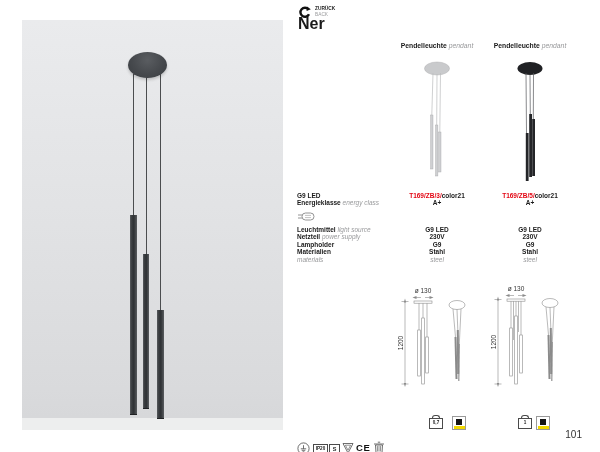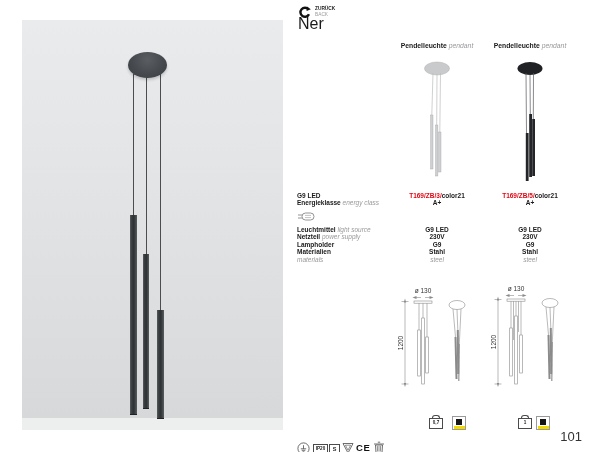--- a/index.html
+++ b/index.html
@@ -16,21 +16,21 @@
           box-shadow:0 2px 3px rgba(0,0,0,.18);}
   .cable{position:absolute;width:1px;background:#4b4d4f;}
   .tube{position:absolute;
         background:linear-gradient(90deg,#595c5f 0%,#3a3d40 25%,#2e3134 55%,#4b4e51 85%,#5a5d60 100%);
         border-bottom:1px solid #1f2123;}
 
   
   .backwrap{left:298px;top:6px;width:60px;height:16px;cursor:pointer;}
   .backtxt{position:absolute;left:17px;top:0;font-size:4.8px;line-height:5.6px;font-weight:bold;}
   .backtxt .en{display:block;color:#9a9b9d;font-weight:normal;}
-  .title{left:298px;top:14px;font-size:16px;font-weight:normal;line-height:19px;}
+  .title{left:298px;top:14px;font-size:16px;font-weight:bold;line-height:19px;}
 
   
   .col1{left:393px;width:88px;text-align:center;}
   .col2{left:486px;width:88px;text-align:center;}
   .coltype{top:42px;font-size:6.8px;font-weight:bold;}
   .it{font-style:italic;color:#98999b;font-weight:normal;}
   .spec{font-size:6.5px;line-height:7.4px;}
   .b{font-weight:bold;}
   .red{color:#e30613;}
   .labels{left:297px;width:95px;}
@@ -44,21 +44,21 @@
   .ce{position:absolute;font-size:9.5px;font-weight:700;letter-spacing:.6px;color:#111;}
   .weight{position:absolute;width:14px;height:14px;}
   .weight .body{position:absolute;left:0;top:4px;width:12px;height:8.5px;border:0.9px solid #4a4a4a;
                 font-size:4.6px;font-weight:bold;text-align:center;line-height:8.5px;background:#fff;}
   .weight .handle{position:absolute;left:3px;top:0.5px;width:6px;height:4px;border:0.9px solid #4a4a4a;
                   border-bottom:none;border-radius:3px 3px 0 0;}
   .swatch{position:absolute;width:12px;height:12px;border:0.8px solid #9a9a9a;background:#fff;}
   .swatch .blk{position:absolute;left:2.5px;top:1.5px;width:6.5px;height:6px;background:#151515;}
   .swatch .yel{position:absolute;left:0.5px;right:0.5px;bottom:0.5px;height:3px;background:#f2d900;}
 
-  .pageno{left:556px;top:429px;width:26px;text-align:right;font-size:13px;color:#333;}
+  .pageno{left:556px;top:429px;width:26px;text-align:right;font-size:10px;color:#333;}
   svg{display:block;}
   .draw line,.draw rect,.draw ellipse,.draw path{stroke:#8b8b8b;fill:none;}
   .dimtext{font-size:6.5px;fill:#333;font-family:"Liberation Sans",sans-serif;}
 </style>
 </head>
 <body>
 
 <div id="page">
 
   <div class="abs photo">

